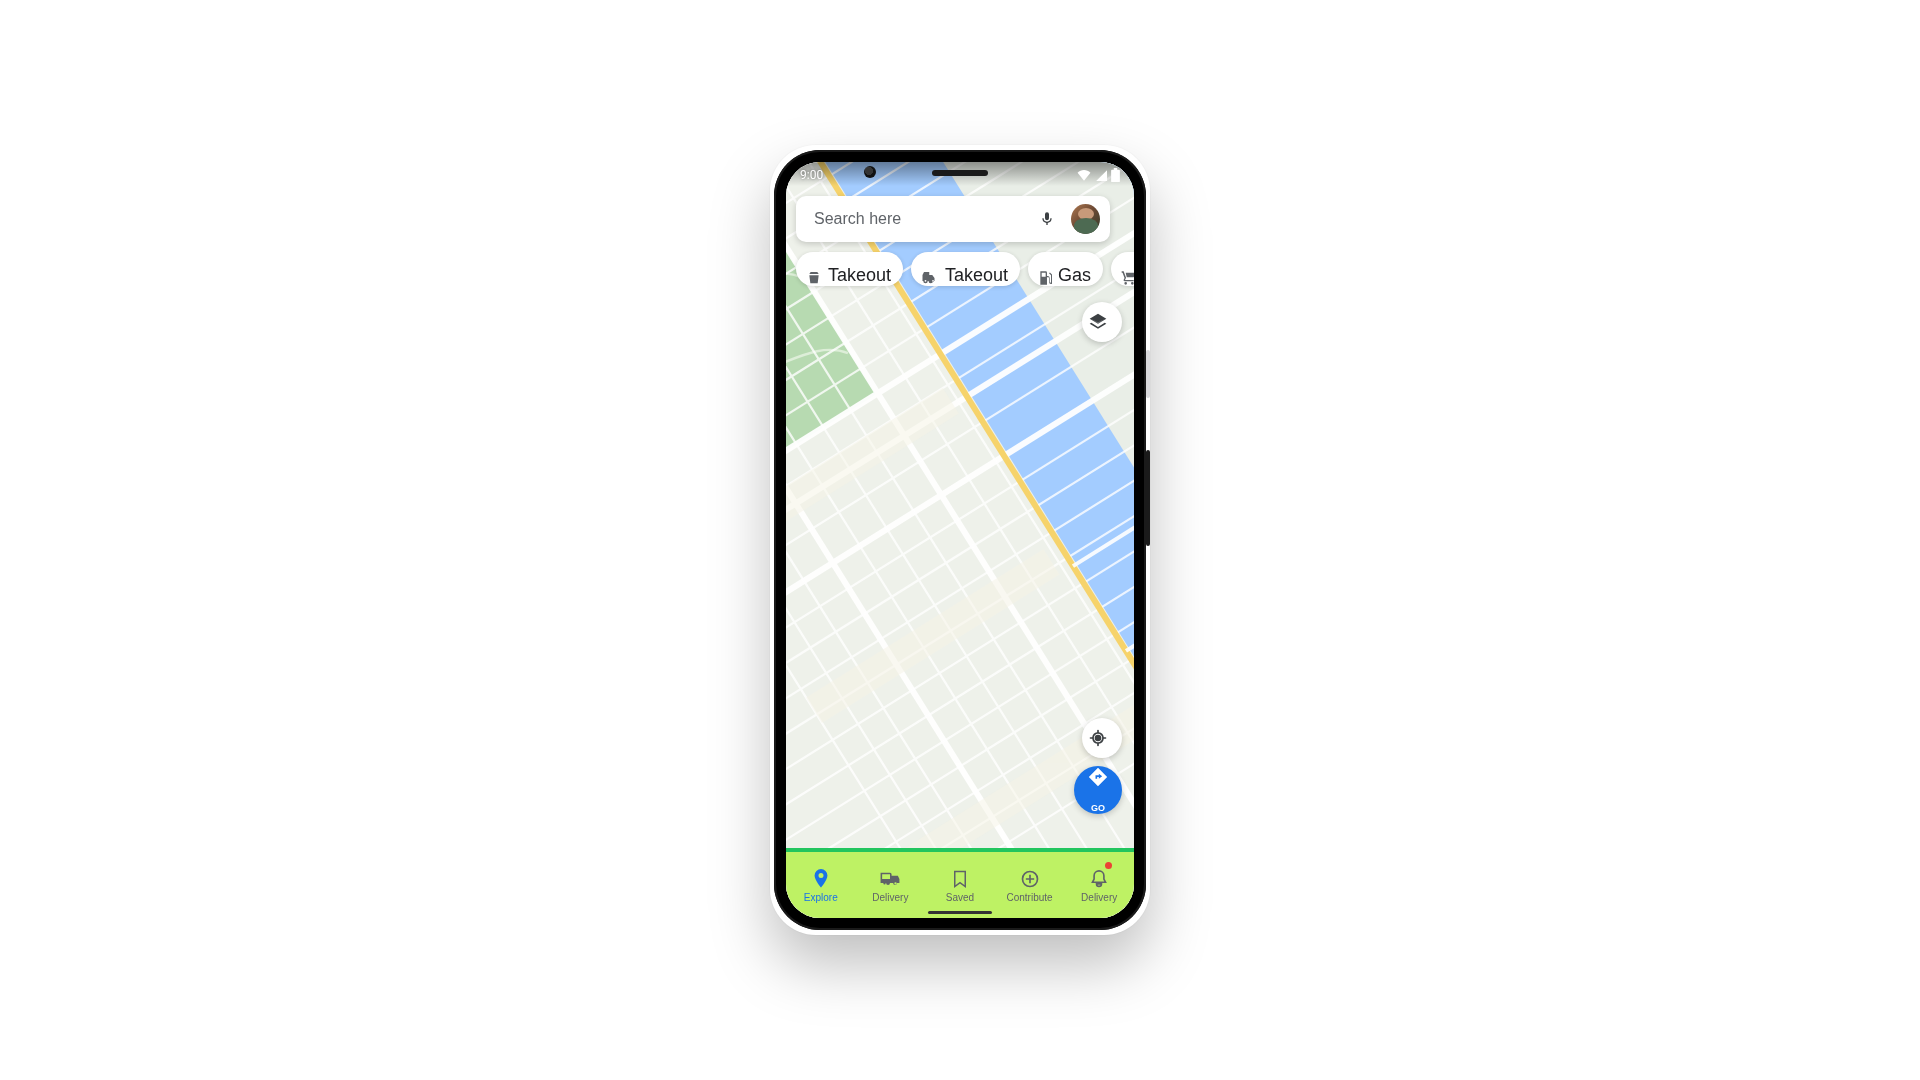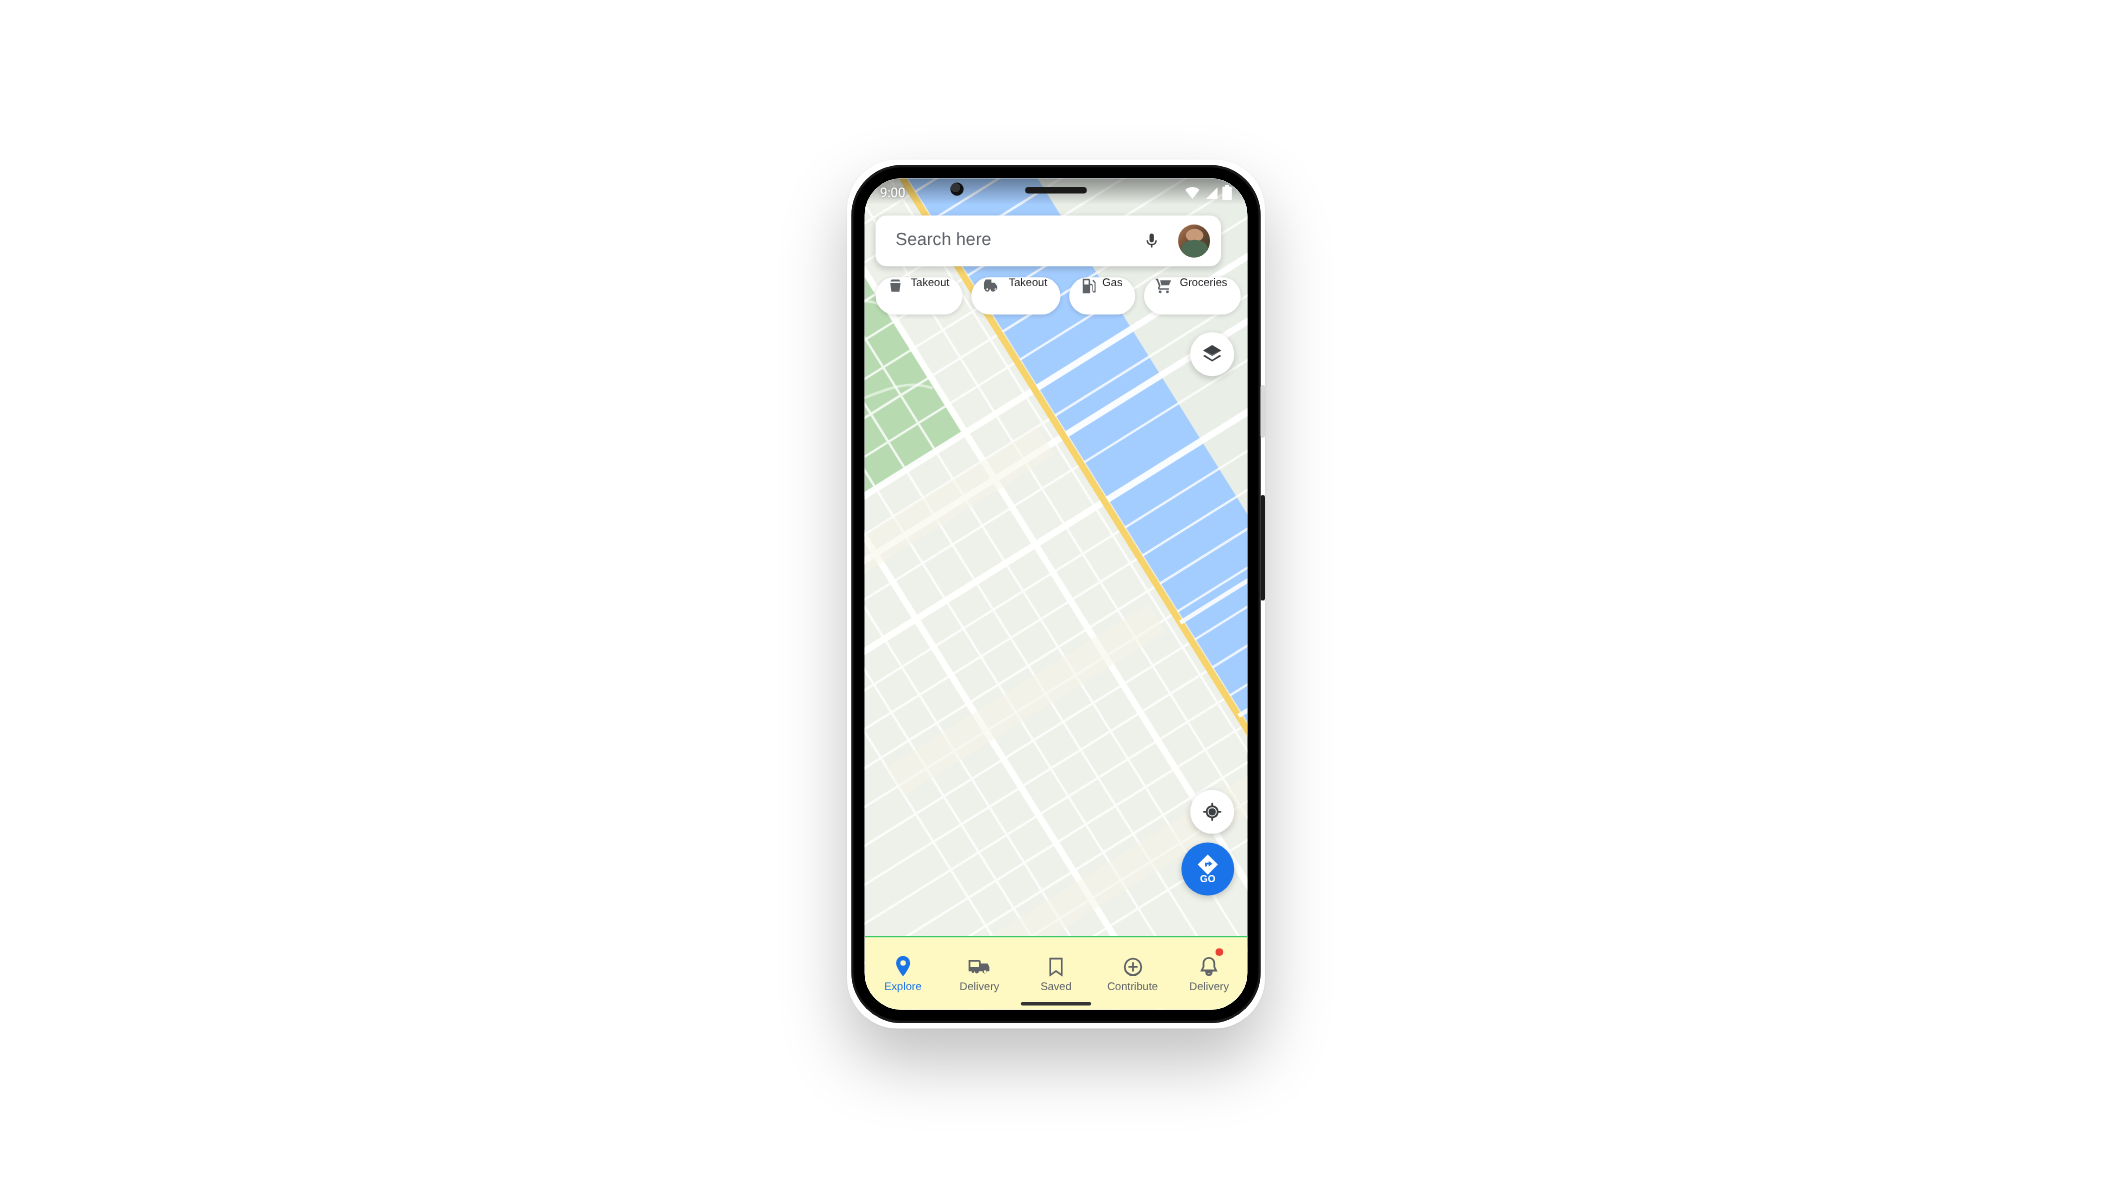--- a/index.html
+++ b/index.html
@@ -22,30 +22,30 @@
   
   .searchbar{position:absolute;top:34px;left:10px;right:24px;height:46px;background:#fff;border-radius:10px;box-shadow:0 2px 6px rgba(0,0,0,.18);display:flex;align-items:center;padding:0 10px 0 16px;gap:10px;z-index:5}
   .search-input{flex:1;border:none;outline:none;font-size:16px;color:#202124;background:transparent}
   .search-input::placeholder{color:#5f6368}
   .mic-btn{width:28px;height:28px;display:flex;align-items:center;justify-content:center;border:none;background:transparent;cursor:pointer}
   .avatar{width:30px;height:30px;border-radius:50%;background:linear-gradient(135deg,#b07a52 0%,#6e4a34 45%,#2e3a2a 100%);position:relative;overflow:hidden}
   .avatar::before{content:"";position:absolute;top:4px;left:7px;width:16px;height:12px;border-radius:50%;background:#c79a7a}
   .avatar::after{content:"";position:absolute;top:14px;left:3px;width:24px;height:16px;border-radius:50% 50% 0 0;background:#4d6a52}
   
   .chips{position:absolute;top:90px;left:10px;right:10px;display:flex;gap:8px;z-index:5}
-  .chip{background:#fff;border-radius:20px;height:34px;display:flex;align-items:flex-start;gap:6px;padding:0 12px 0 10px;font-size:10px;color:#202124;box-shadow:0 1px 4px rgba(0,0,0,.15);white-space:nowrap;cursor:pointer;border:none}
+  .chip{background:#fff;border-radius:20px;height:34px;display:flex;align-items:flex-end;gap:6px;padding:0 12px 0 10px;font-size:18px;color:#202124;box-shadow:0 1px 4px rgba(0,0,0,.15);white-space:nowrap;cursor:pointer;border:none}
   .chip .cicon{display:flex;color:#5f6368}
   
-  .fab{position:absolute;width:40px;height:40px;border-radius:50%;background:#fff;box-shadow:0 2px 6px rgba(0,0,0,.2);display:flex;align-items:center;justify-content:center;z-index:5;border:none;cursor:pointer;color:#3c4043}
+  .fab{position:absolute;width:40px;height:40px;border-radius:50%;background:#fff;box-shadow:0 2px 6px rgba(0,0,0,.2);display:flex;align-items:center;justify-content:space-between;z-index:5;border:none;cursor:pointer;color:#3c4043}
   .layers-fab{top:140px;right:12px}
   .locate-fab{bottom:160px;right:12px}
   .go-fab{bottom:104px;right:12px;width:48px;height:48px;background:#1a73e8;color:#fff;flex-direction:column;gap:0}
   .go-fab .glabel{font-size:9px;font-weight:700;margin-top:-2px}
   
-  .nav{position:absolute;bottom:0;left:0;right:0;height:66px;background:#fef9c3;border-top:1px solid #22c55e;display:flex;z-index:5}
+  .nav{position:absolute;bottom:0;left:0;right:0;height:66px;background:#bef264;border-top:4px solid #22c55e;display:flex;z-index:5}
   .nav-item{flex:1;display:flex;flex-direction:column;align-items:center;justify-content:center;gap:2px;color:#5f6368;border:none;background:transparent;cursor:pointer;position:relative}
   .nav-item.active{color:#1a73e8}
   .nav-item .nlabel{font-size:10px}
   .nav-item .nicon{height:22px;display:flex;align-items:center}
   .nav-item .dot{position:absolute;top:10px;right:22px;width:7px;height:7px;background:#ea4335;border-radius:50%}
   .gesture-bar{position:absolute;bottom:4px;left:50%;transform:translateX(-50%);width:64px;height:3px;border-radius:2px;background:#333;z-index:6}
   
   .status-tint{position:absolute;top:0;left:0;right:0;height:24px;background:linear-gradient(#00000066,transparent);z-index:4}
 </style>
 </head>

